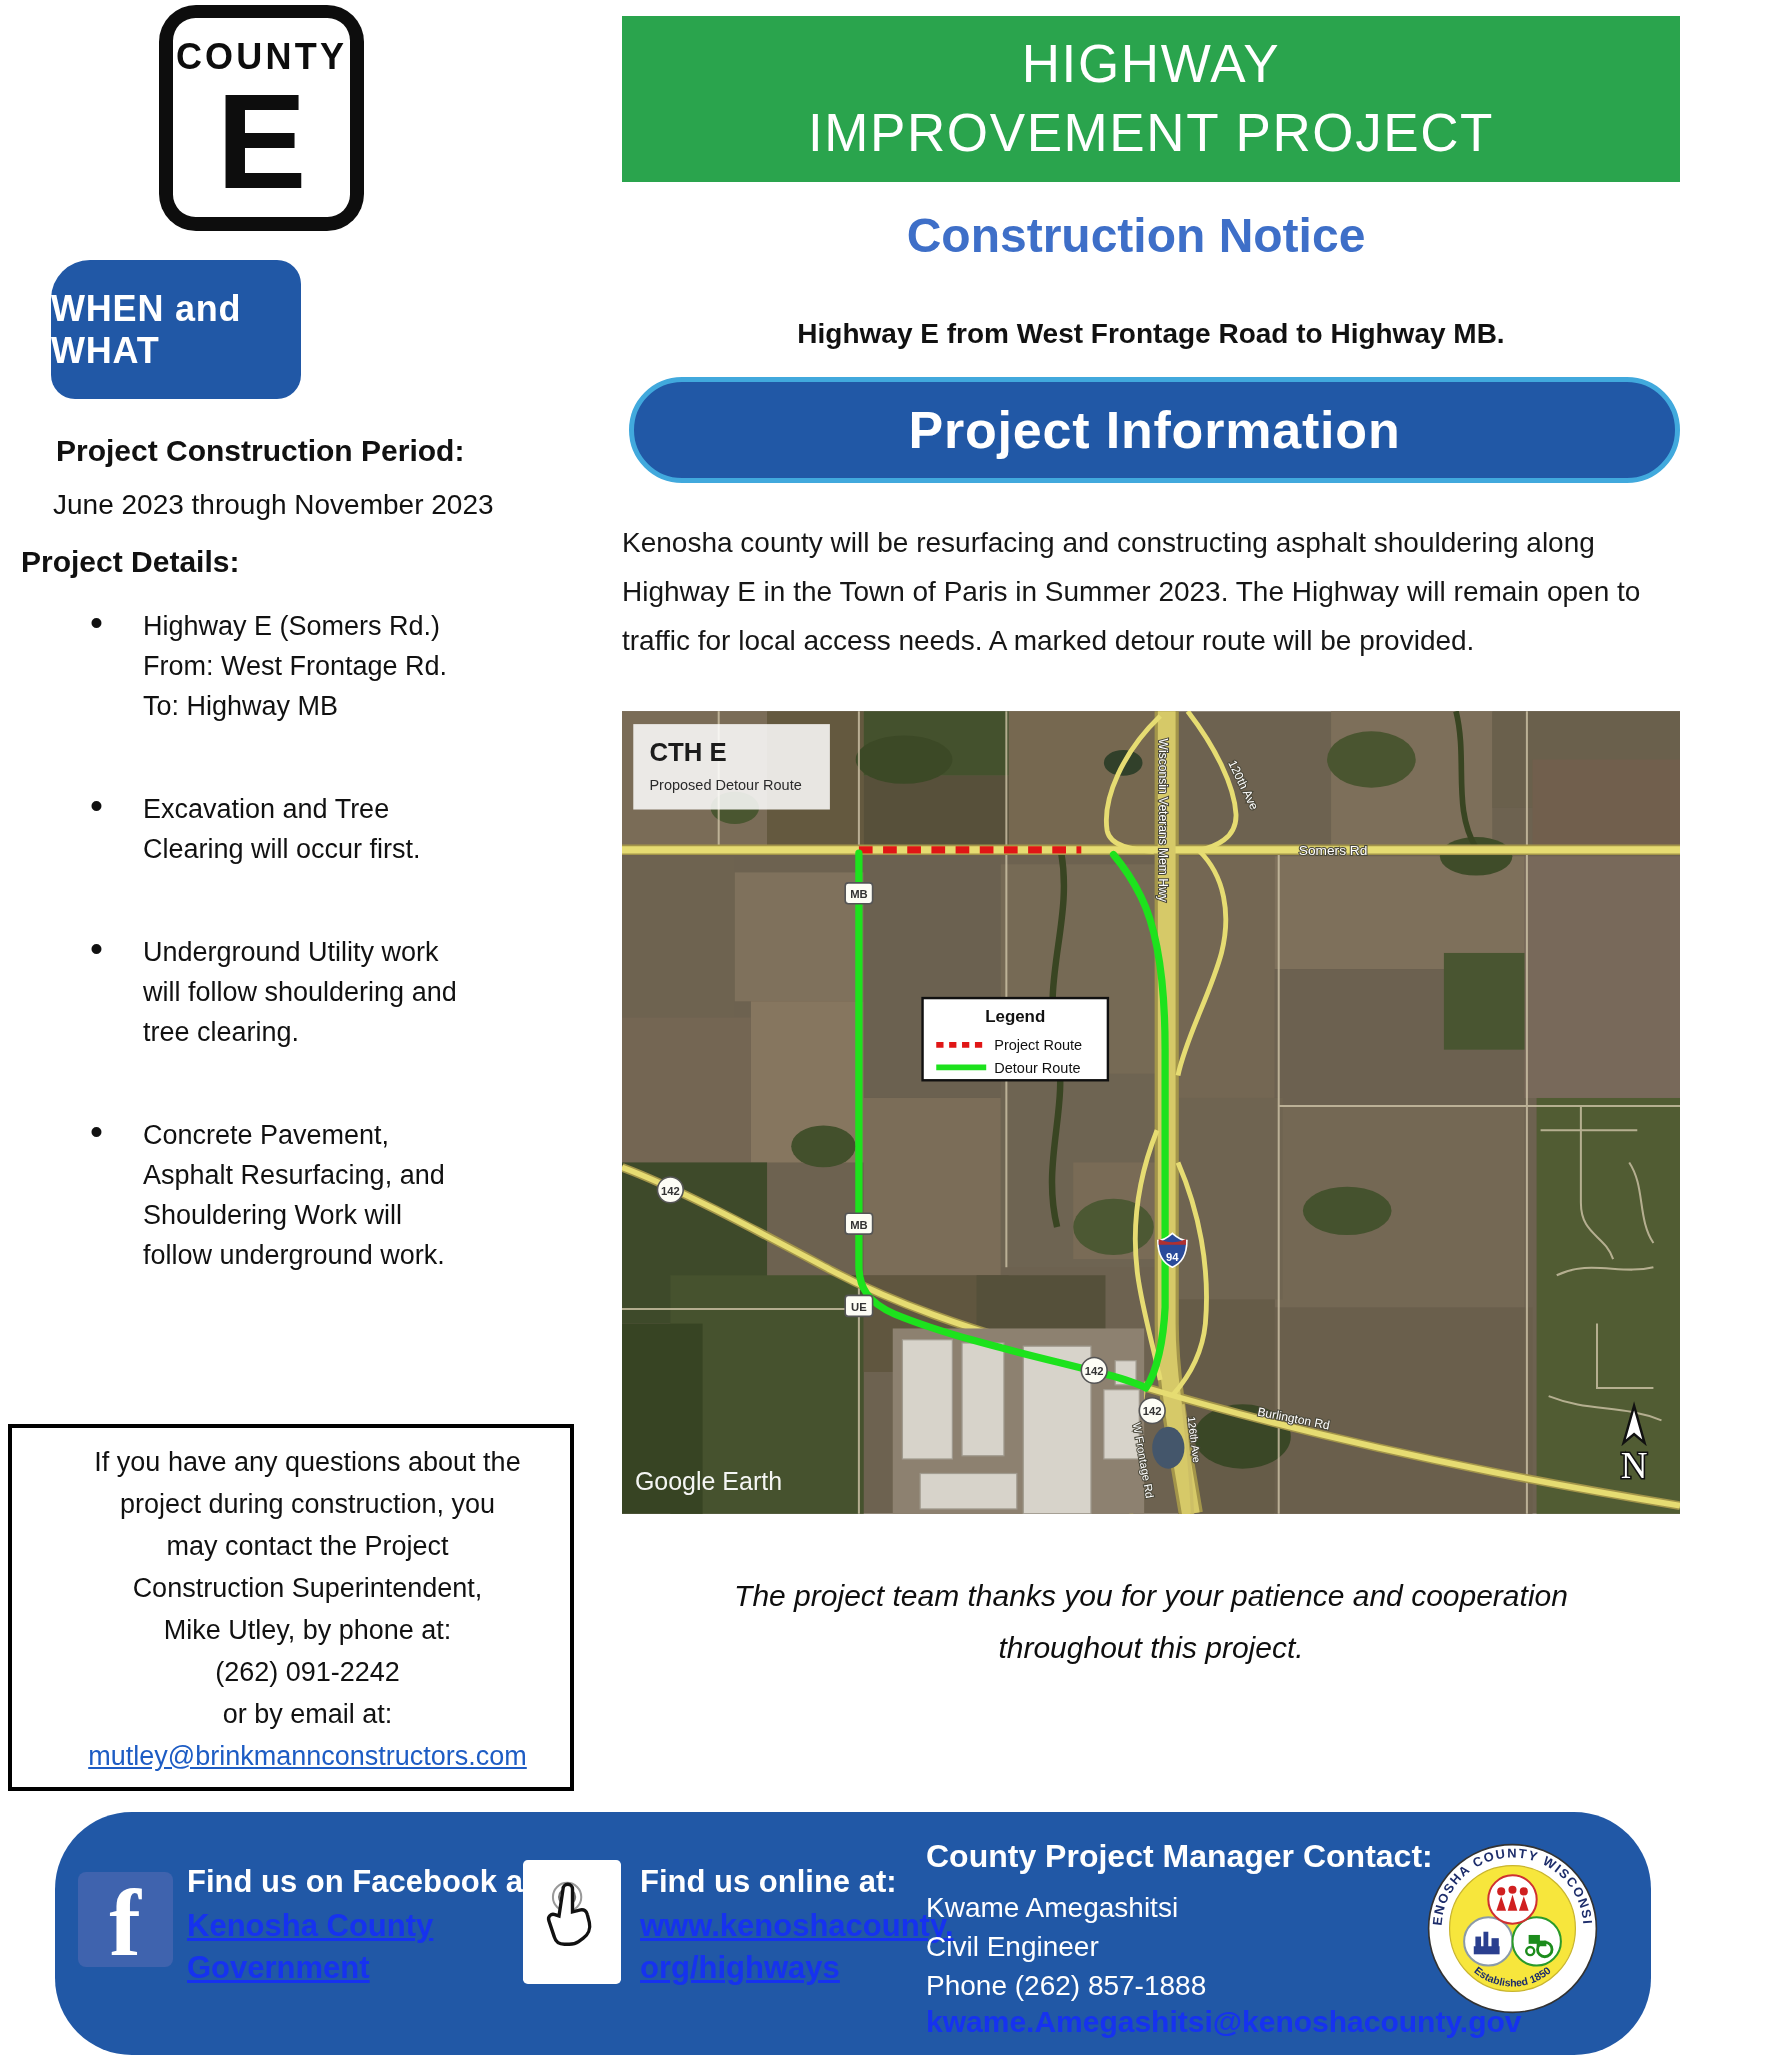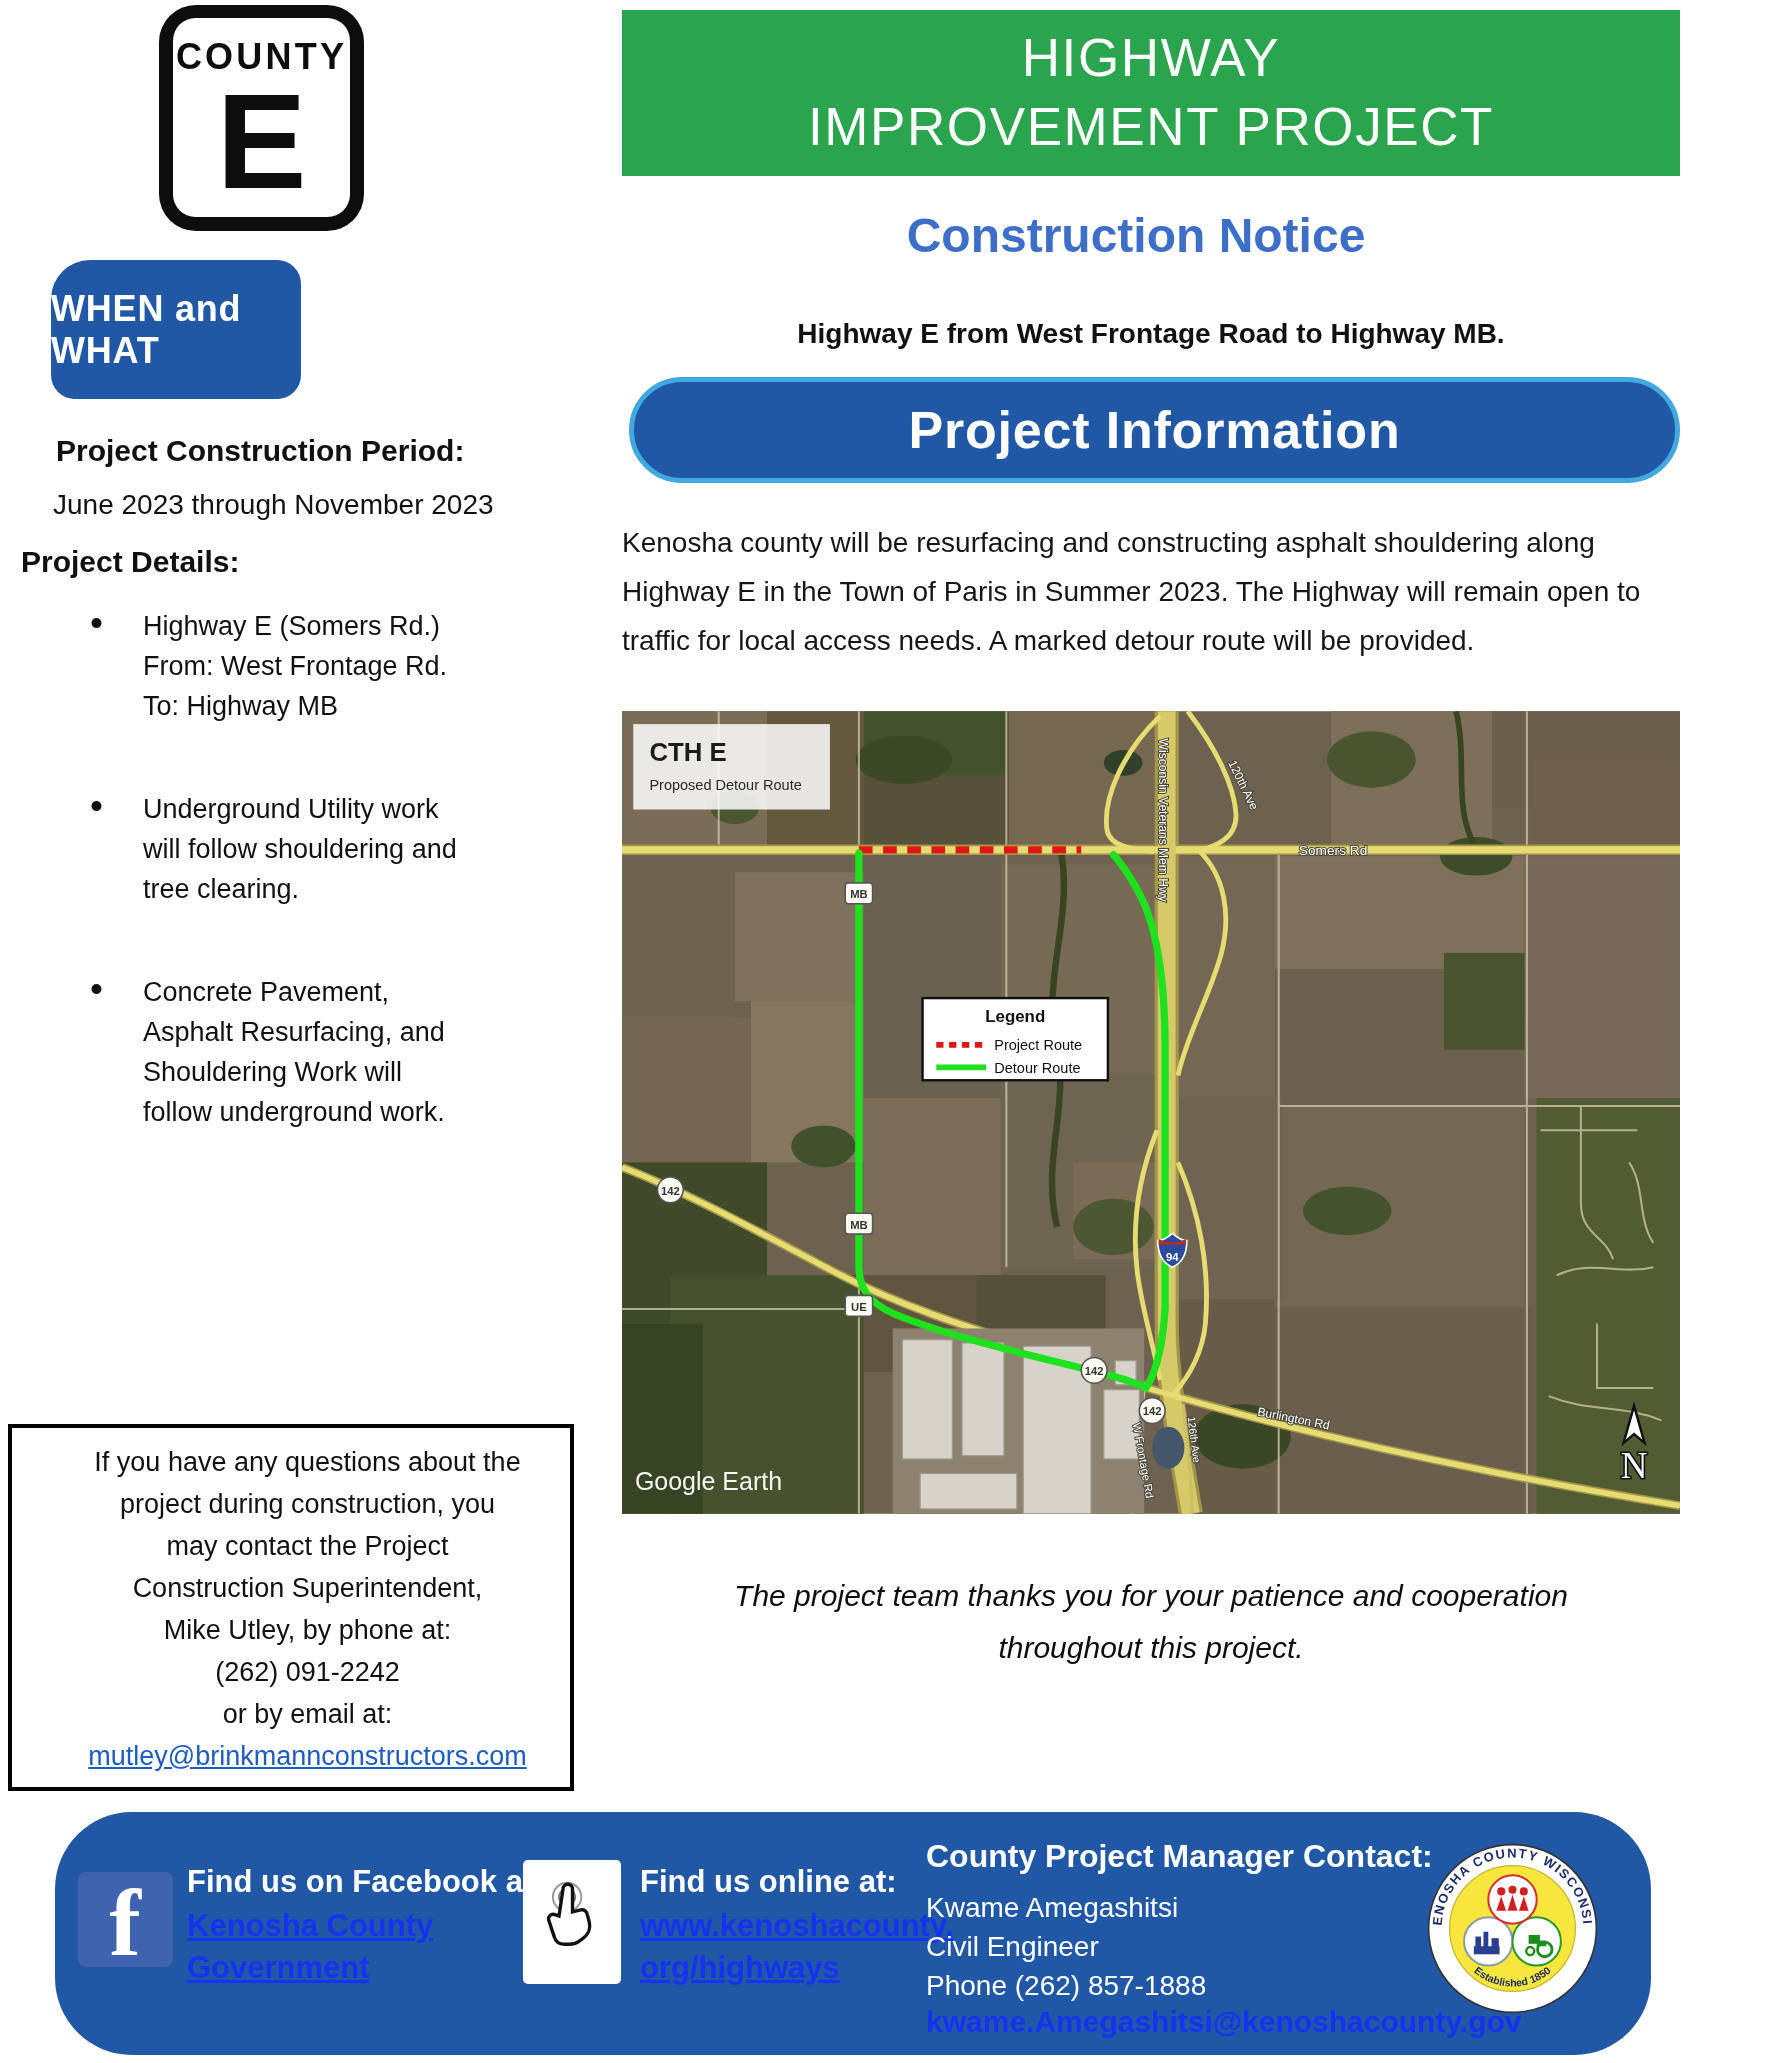--- a/index.html
+++ b/index.html
@@ -26,21 +26,21 @@
   .bullets{left:143px;top:606px;width:427px;margin:0;padding:0;}
   .bullets li{list-style:none;position:relative;font-size:27px;line-height:40px;margin-bottom:63px;}
   .bullets li:last-child{margin-top:42px;}
   .bullets li::before{content:"\2022";position:absolute;left:-53px;top:-3.2px;font-size:37px;color:#111;}
 
   .contact-box{left:8px;top:1424px;width:566px;height:367px;border:4px solid #000;
                box-sizing:border-box;text-align:center;font-size:27px;line-height:42px;padding-top:13px;padding-left:33px;}
   .email-link{color:var(--linkmail);text-decoration:underline;}
 
   
-  .green-banner{left:622px;top:10px;width:1058px;height:166px;background:var(--green);color:#fff;
+  .green-banner{left:622px;top:16px;width:1058px;height:166px;background:var(--green);color:#fff;
                 text-align:center;box-sizing:border-box;padding-top:13px;font-size:53px;
                 letter-spacing:1.6px;line-height:69px;font-weight:500;}
   .notice-title{left:607px;top:208px;width:1058px;text-align:center;color:var(--notice);
                 font-size:48px;font-weight:bold;}
   .subtitle{left:622px;top:318px;width:1058px;text-align:center;font-size:28px;font-weight:bold;}
   .info-pill{left:629px;top:377px;width:1051px;height:106px;background:var(--blue);
              border:5.6px solid var(--pillborder);border-radius:58px;box-sizing:border-box;
              display:flex;align-items:center;justify-content:center;color:#fff;font-size:52px;
              font-weight:bold;letter-spacing:0.8px;}
   .para{left:622px;top:518px;width:1058px;font-size:28px;line-height:49px;color:#161616;}
@@ -88,20 +88,24 @@
 
   <div class="abs period-h">Project Construction Period:</div>
   <div class="abs period-v">June 2023 through November 2023</div>
   <div class="abs details-h">Project Details:</div>
 
   <ul class="abs bullets">
     <li>
       <div>Highway E (Somers Rd.)</div>
       <div>From: West Frontage Rd.</div>
       <div>To: Highway MB</div>
+    </li>
+    <li>
+      <div>Excavation and Tree</div>
+      <div>Clearing will occur first.</div>
     </li>
     <li>
       <div>Underground Utility work</div>
       <div>will follow shouldering and</div>
       <div>tree clearing.</div>
     </li>
     <li>
       <div>Concrete Pavement,</div>
       <div>Asphalt Resurfacing, and</div>
       <div>Shouldering Work will</div>

